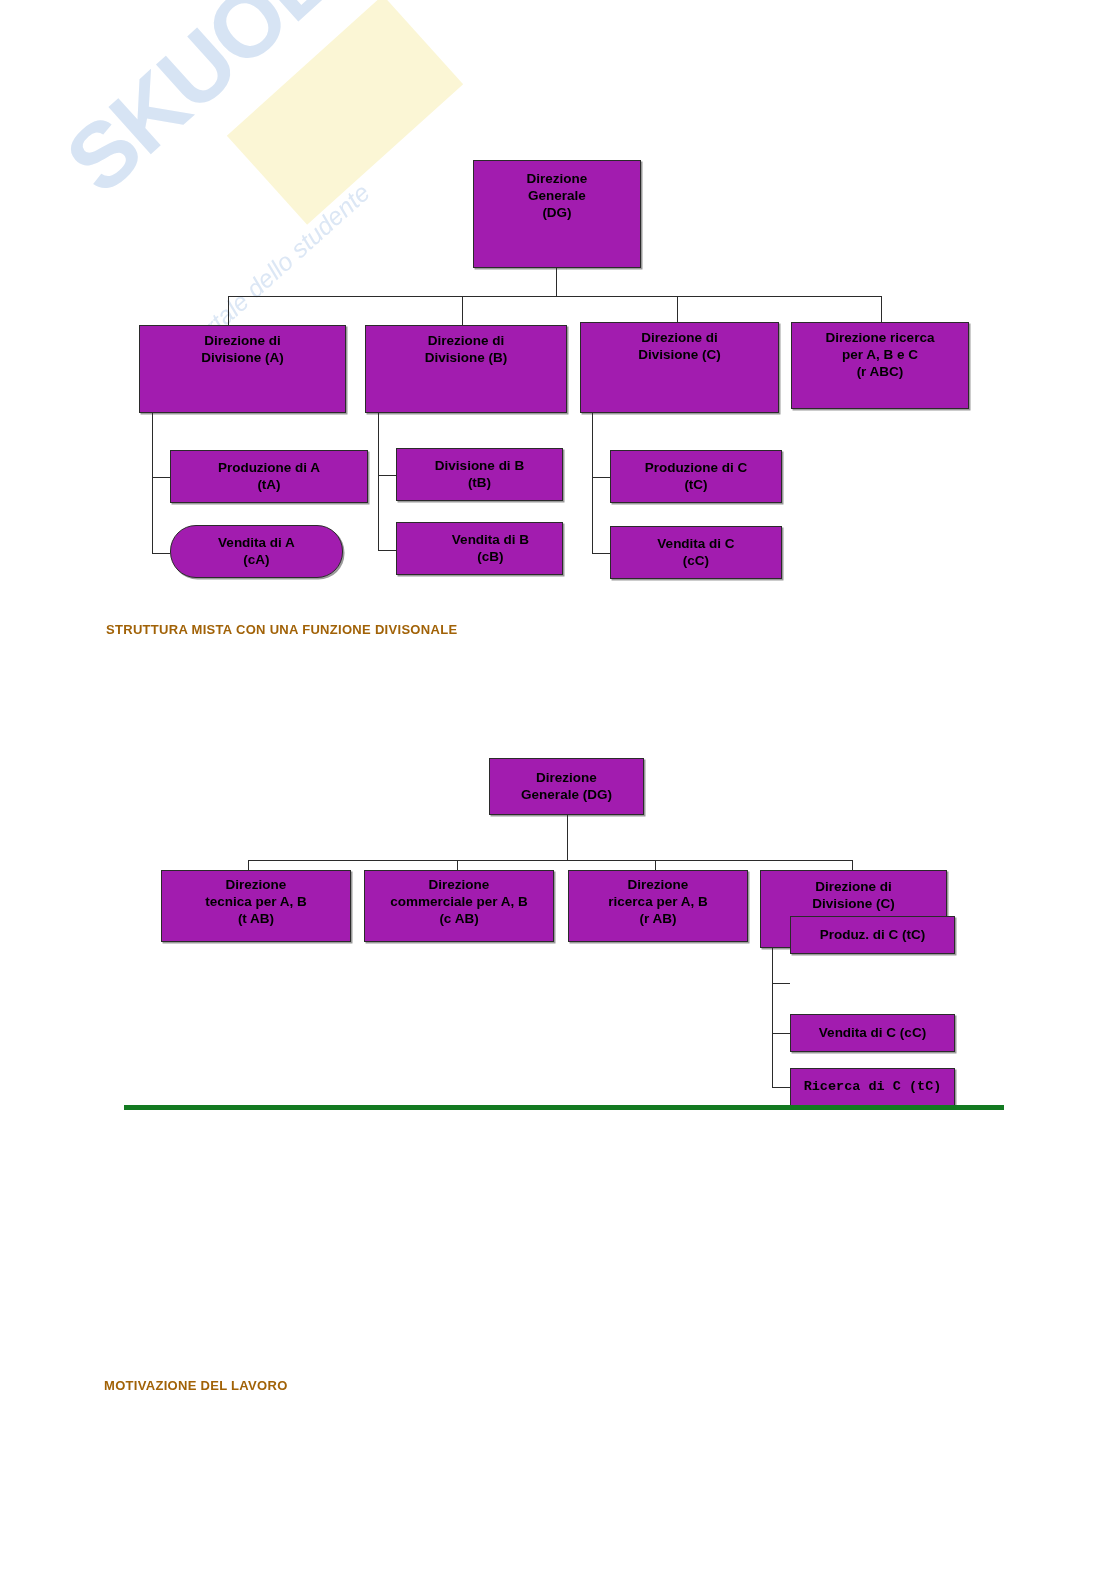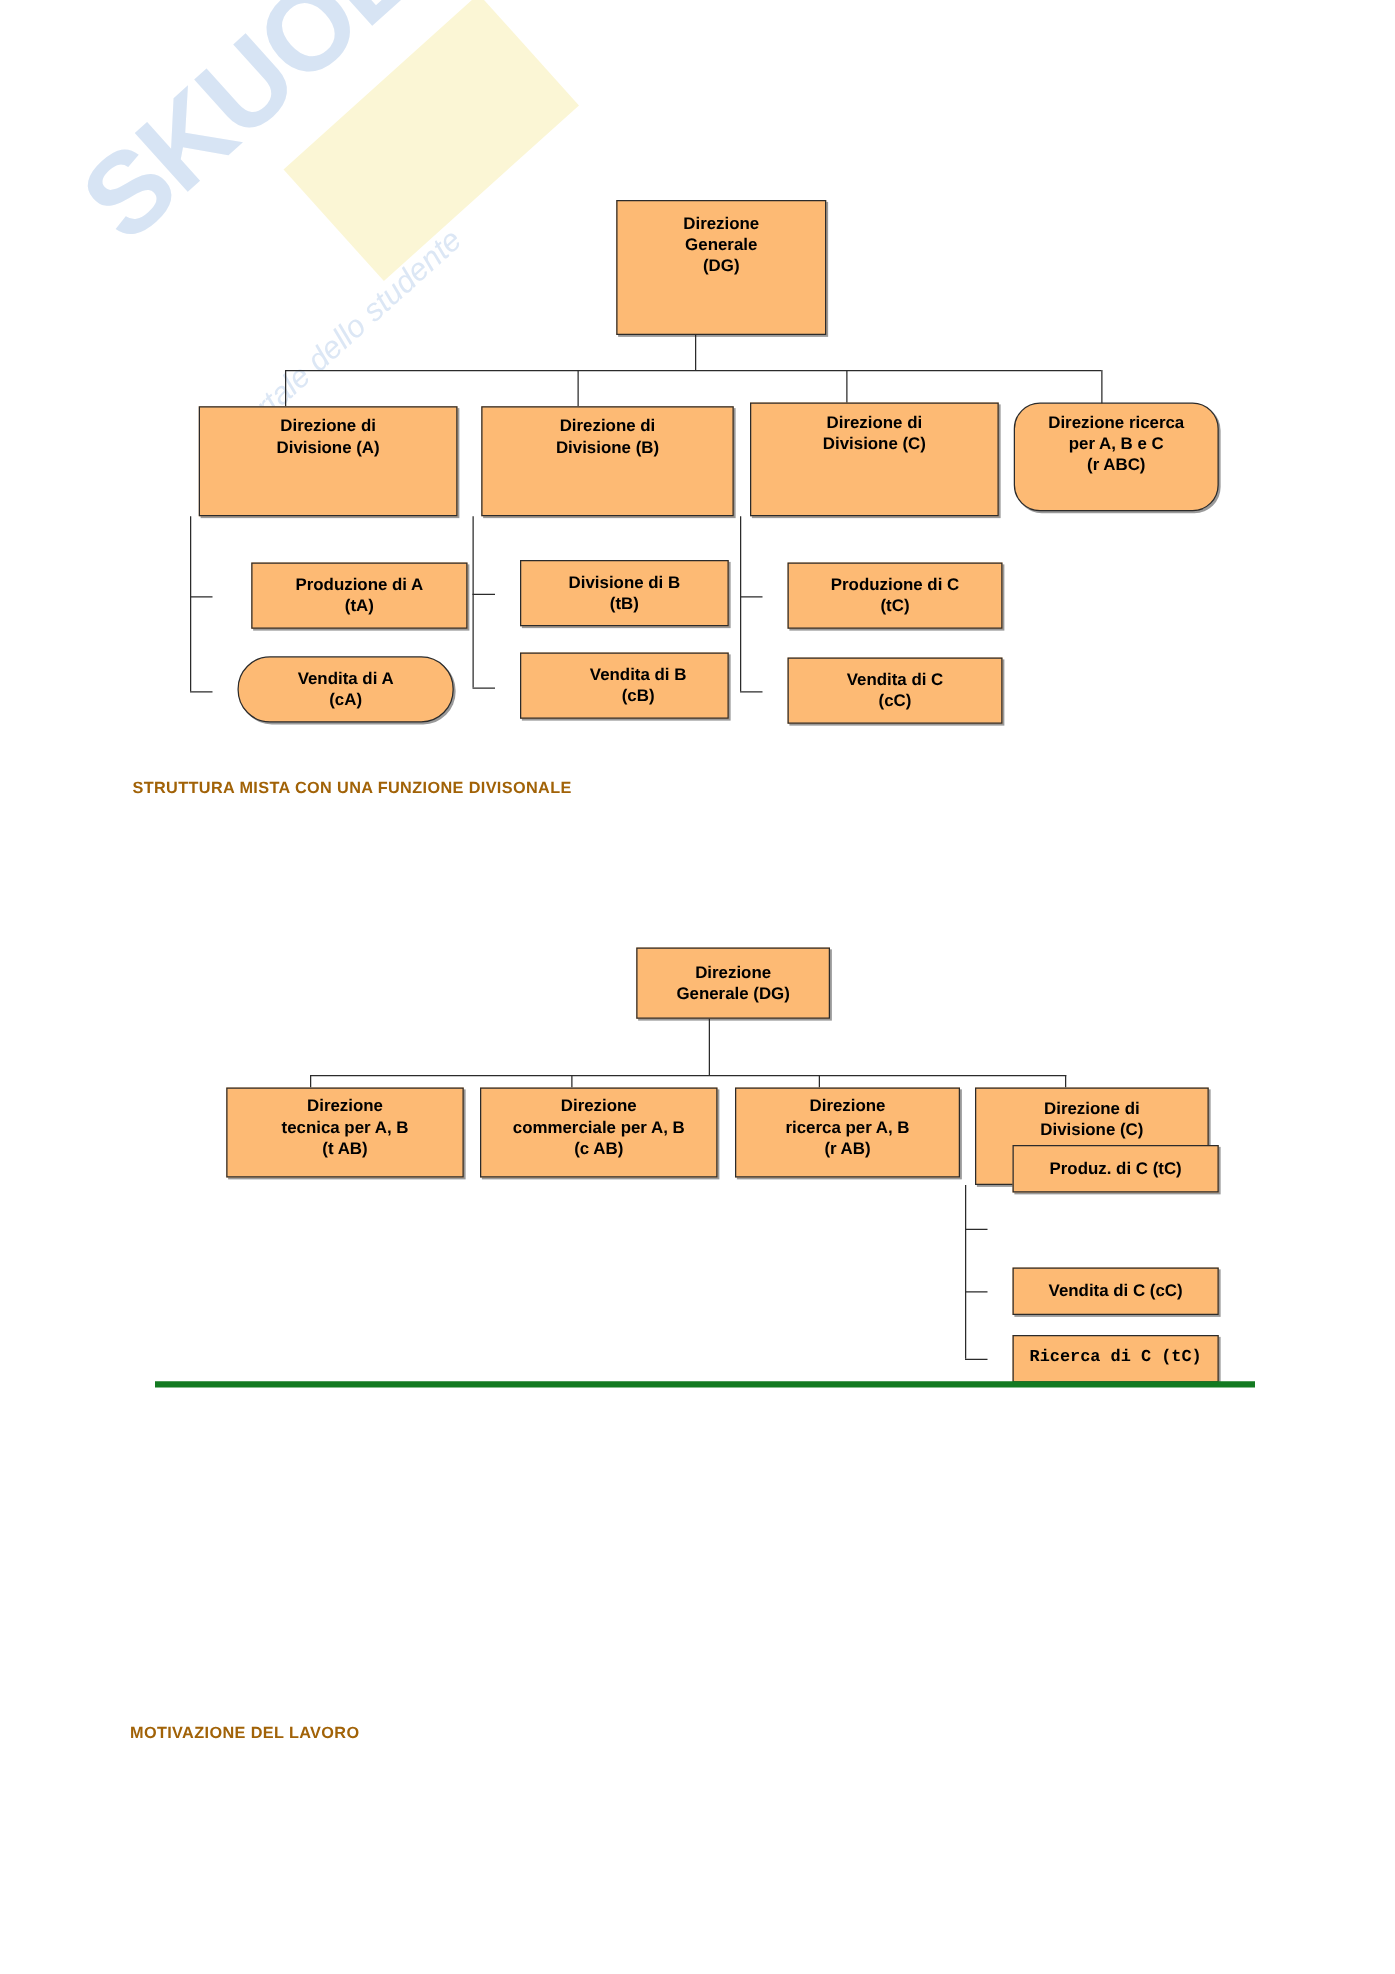--- a/index.html
+++ b/index.html
@@ -64,29 +64,28 @@
 
   
   .diagram {
     position: absolute;
     z-index: 2;
   }
   .node {
     position: absolute;
     box-sizing: border-box;
     border: 1px solid #2b2b2b;
-    background: #fdba74;
+    background: #a21caf;
     box-shadow: 1.5px 1.5px 0 0 #9a9a9a;
     font-size: 13.5px;
     font-weight: bold;
     line-height: 1.25;
     text-align: center;
     padding-top: 7px;
     white-space: pre-line;
-    margin-left: 20px;
   }
   .node.mid {
     display: flex;
     align-items: center;
     justify-content: center;
     padding-top: 0;
   }
   .line {
     position: absolute;
     background: #2b2b2b;
@@ -141,28 +140,28 @@
   <div class="line v" style="left:462px; top:296px; height:29px;"></div>
   <div class="line v" style="left:677px; top:296px; height:29px;"></div>
   <div class="line v" style="left:881px; top:296px; height:29px;"></div>
 
   <div class="node" style="left:139px; top:325px; width:207px; height:88px;">Direzione di
 Divisione (A)</div>
   <div class="node" style="left:365px; top:325px; width:202px; height:88px;">Direzione di
 Divisione (B)</div>
   <div class="node" style="left:580px; top:322px; width:199px; height:91px;">Direzione di
 Divisione (C)</div>
-  <div class="node" style="left:791px; top:322px; width:164px; height:87px;border-radius:21px;">Direzione ricerca
+  <div class="node" style="left:791px; top:322px; width:178px; height:87px;">Direzione ricerca
 per A, B e C
 (r ABC)</div>
 
   <div class="line v" style="left:152px; top:413px; height:140px;"></div>
   <div class="line h" style="left:152px; top:477px; width:18px;"></div>
   <div class="line h" style="left:152px; top:553px; width:18px;"></div>
-  <div class="node mid" style="left:181px; top:450px; width:173px; height:53px;">Produzione di A
+  <div class="node mid" style="left:170px; top:450px; width:198px; height:53px;">Produzione di A
 (tA)</div>
   <div class="node mid" style="left:170px; top:525px; width:173px; height:53px;border-radius:26px;">Vendita di A
 (cA)</div>
 
   <div class="line v" style="left:378px; top:413px; height:137px;"></div>
   <div class="line h" style="left:378px; top:475px; width:18px;"></div>
   <div class="line h" style="left:378px; top:550px; width:18px;"></div>
   <div class="node mid" style="left:396px; top:448px; width:167px; height:53px;">Divisione di B
 (tB)</div>
   <div class="node mid" style="left:396px; top:522px; width:167px; height:53px;padding-left:22px;">Vendita di B

